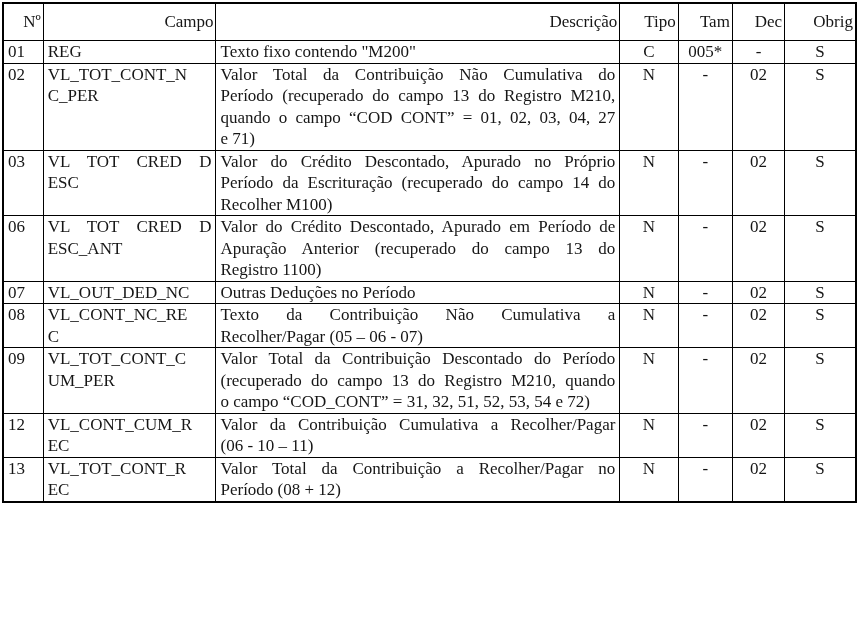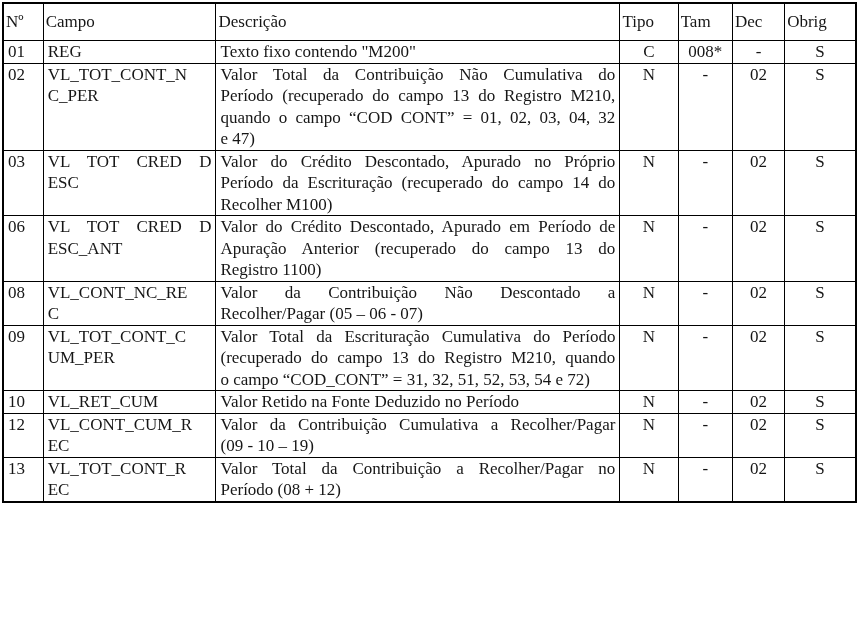--- a/index.html
+++ b/index.html
@@ -19,21 +19,21 @@
     font-size: 17px;
     color: #161616;
   }
   table.spec th,
   table.spec td {
     border: 1px solid #000000;
     overflow: hidden;
   }
   table.spec th {
     font-weight: normal;
-    text-align: left;
+    text-align: right;
     vertical-align: middle;
     height: 36px;
     padding: 0 2px;
   }
   table.spec td {
     vertical-align: top;
     padding: 0 4px;
     line-height: 21.5px;
   }
   td.col-num  { text-align: left; }
@@ -73,35 +73,35 @@
   <tbody>
     <tr>
       <td class="col-num">01</td>
       <td class="col-campo">
           <div class="tline">REG</div>
         </td>
       <td class="col-desc">
           <div class="tline">Texto fixo contendo "M200"</div>
         </td>
       <td class="col-c">C</td>
-      <td class="col-c">008*</td>
+      <td class="col-c">005*</td>
       <td class="col-c">-</td>
       <td class="col-c">S</td>
     </tr>
     <tr>
       <td class="col-num">02</td>
       <td class="col-campo">
           <div class="tline fill">VL_TOT_CONT_N</div>
           <div class="tline">C_PER</div>
         </td>
       <td class="col-desc">
           <div class="tline fill">Valor Total da Contribuição Não Cumulativa do</div>
           <div class="tline fill">Período (recuperado do campo 13 do Registro M210,</div>
-          <div class="tline fill">quando o campo “COD CONT” = 01, 02, 03, 04, 32</div>
-          <div class="tline">e 47)</div>
+          <div class="tline fill">quando o campo “COD CONT” = 01, 02, 03, 04, 27</div>
+          <div class="tline">e 71)</div>
         </td>
       <td class="col-c">N</td>
       <td class="col-c">-</td>
       <td class="col-c">02</td>
       <td class="col-c">S</td>
     </tr>
     <tr>
       <td class="col-num">03</td>
       <td class="col-campo">
           <div class="tline fill">VL TOT CRED D</div>
@@ -127,72 +127,72 @@
           <div class="tline fill">Valor do Crédito Descontado, Apurado em Período de</div>
           <div class="tline fill">Apuração Anterior (recuperado do campo 13 do</div>
           <div class="tline">Registro 1100)</div>
         </td>
       <td class="col-c">N</td>
       <td class="col-c">-</td>
       <td class="col-c">02</td>
       <td class="col-c">S</td>
     </tr>
     <tr>
+      <td class="col-num">07</td>
+      <td class="col-campo">
+          <div class="tline">VL_OUT_DED_NC</div>
+        </td>
+      <td class="col-desc">
+          <div class="tline">Outras Deduções no Período</div>
+        </td>
+      <td class="col-c">N</td>
+      <td class="col-c">-</td>
+      <td class="col-c">02</td>
+      <td class="col-c">S</td>
+    </tr>
+    <tr>
       <td class="col-num">08</td>
       <td class="col-campo">
           <div class="tline fill">VL_CONT_NC_RE</div>
           <div class="tline">C</div>
         </td>
       <td class="col-desc">
-          <div class="tline fill">Valor da Contribuição Não Descontado a</div>
+          <div class="tline fill">Texto da Contribuição Não Cumulativa a</div>
           <div class="tline">Recolher/Pagar (05 – 06 - 07)</div>
         </td>
       <td class="col-c">N</td>
       <td class="col-c">-</td>
       <td class="col-c">02</td>
       <td class="col-c">S</td>
     </tr>
     <tr>
       <td class="col-num">09</td>
       <td class="col-campo">
           <div class="tline fill">VL_TOT_CONT_C</div>
           <div class="tline">UM_PER</div>
         </td>
       <td class="col-desc">
-          <div class="tline fill">Valor Total da Escrituração Cumulativa do Período</div>
+          <div class="tline fill">Valor Total da Contribuição Descontado do Período</div>
           <div class="tline fill">(recuperado do campo 13 do Registro M210, quando</div>
           <div class="tline">o campo “COD_CONT” = 31, 32, 51, 52, 53, 54 e 72)</div>
         </td>
       <td class="col-c">N</td>
       <td class="col-c">-</td>
       <td class="col-c">02</td>
       <td class="col-c">S</td>
     </tr>
     <tr>
-      <td class="col-num">10</td>
-      <td class="col-campo">
-          <div class="tline">VL_RET_CUM</div>
-        </td>
-      <td class="col-desc">
-          <div class="tline">Valor Retido na Fonte Deduzido no Período</div>
-        </td>
-      <td class="col-c">N</td>
-      <td class="col-c">-</td>
-      <td class="col-c">02</td>
-      <td class="col-c">S</td>
-    </tr>
-    <tr>
       <td class="col-num">12</td>
       <td class="col-campo">
           <div class="tline fill">VL_CONT_CUM_R</div>
           <div class="tline">EC</div>
         </td>
       <td class="col-desc">
           <div class="tline fill">Valor da Contribuição Cumulativa a Recolher/Pagar</div>
-          <div class="tline">(09 - 10 – 19)</div>
+          <div class="tline">(06 - 10 – 11)</div>
         </td>
       <td class="col-c">N</td>
       <td class="col-c">-</td>
       <td class="col-c">02</td>
       <td class="col-c">S</td>
     </tr>
     <tr>
       <td class="col-num">13</td>
       <td class="col-campo">
           <div class="tline fill">VL_TOT_CONT_R</div>

